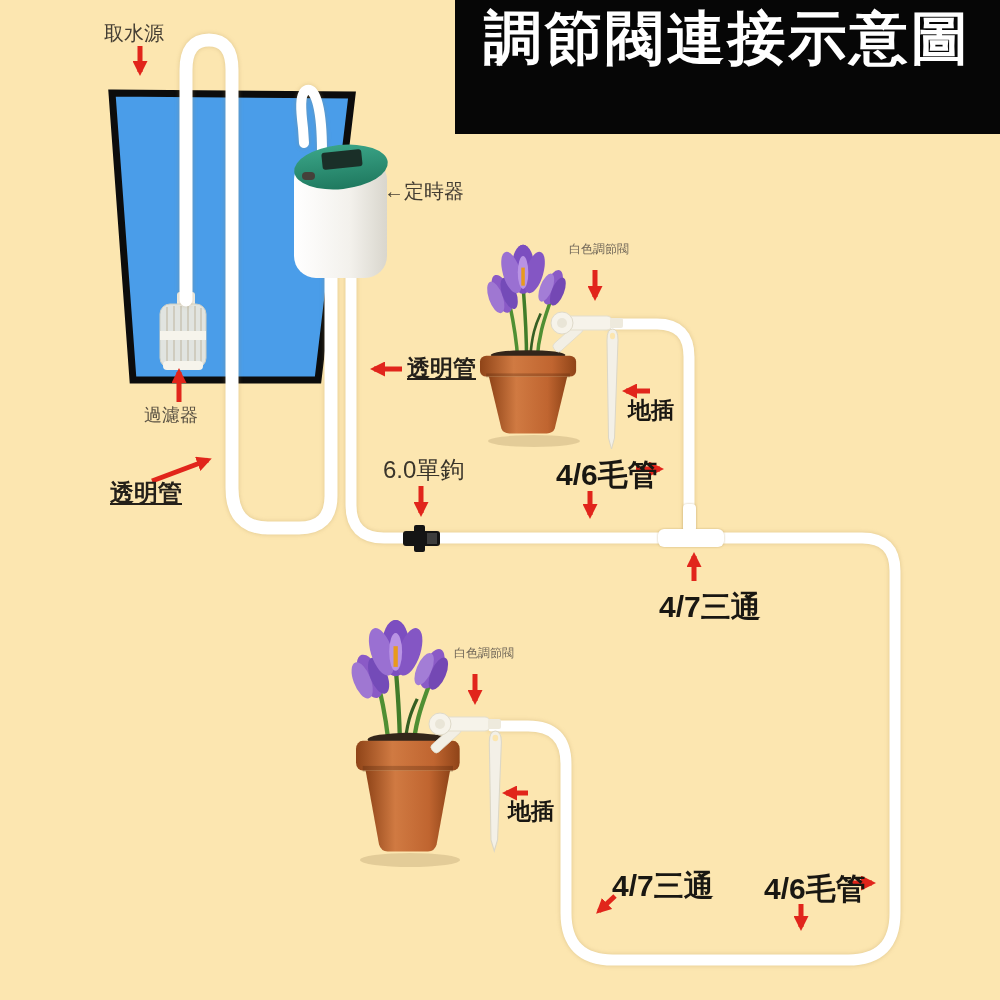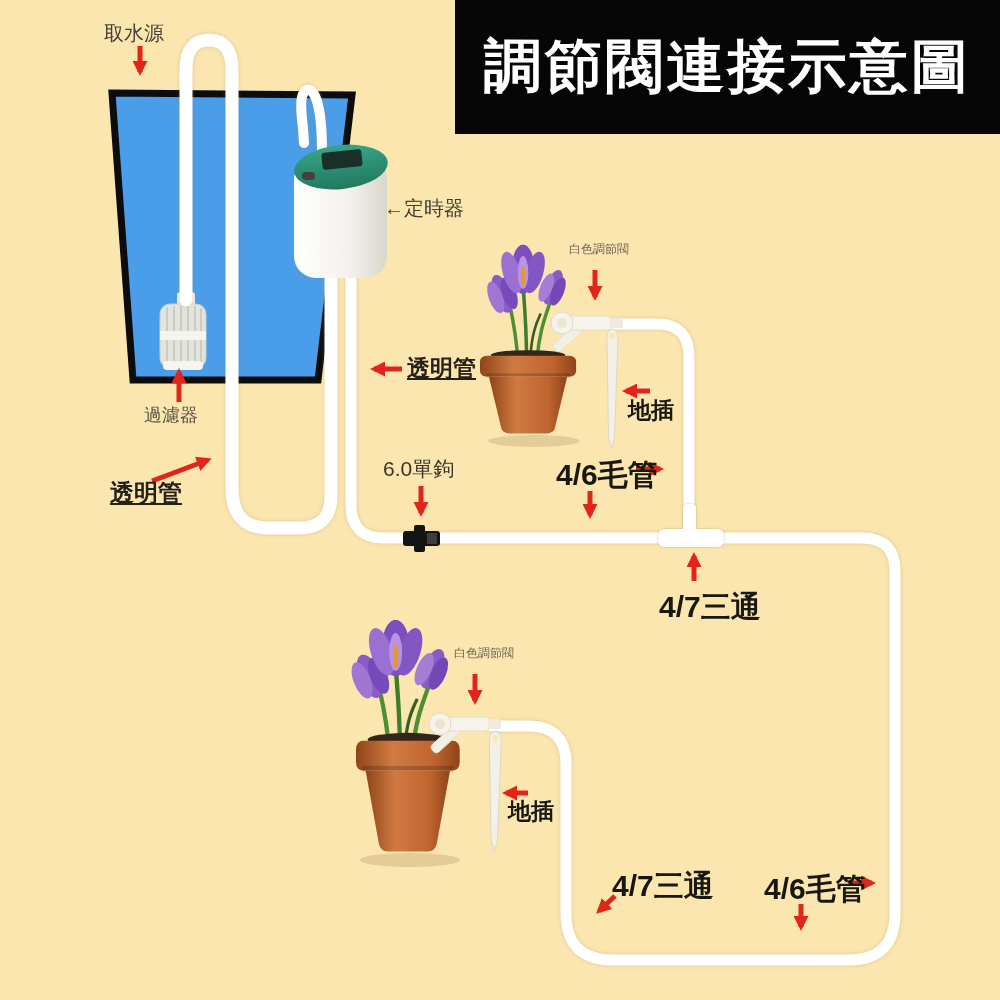--- a/index.html
+++ b/index.html
@@ -1,25 +1,25 @@
 <!DOCTYPE html>
 <html><head>
 <meta charset="utf-8">
 <style>
   html,body{margin:0;padding:0;}
   body{font-family:"Liberation Sans","DejaVu Sans",sans-serif;}
   .scene{position:relative;width:1000px;height:1000px;background:#fce6b0;overflow:hidden;}
   .scene svg{position:absolute;left:0;top:0;}
   .title-box{position:absolute;left:455px;top:0;width:545px;height:134px;background:#060606;
-    display:flex;align-items:center;justify-content:center;}
+    display:flex;justify-content:center;}
   .title-box h1{margin:0;color:#ffffff;font-size:58px;font-weight:900;letter-spacing:3px;white-space:nowrap;}
   .lbl{position:absolute;white-space:nowrap;line-height:1.1;}
   .lbl.soft{color:#6e6557;font-size:12px;}
   .lbl.mid{color:#443e33;font-size:20px;font-weight:500;font-family:Liberation Serif, serif;}
-  .lbl.dark{color:#3a352b;font-size:21px;font-weight:600;}
+  .lbl.dark{color:#3a352b;font-size:24px;font-weight:600;}
   .lbl.bold{color:#191712;font-size:30px;font-weight:700;}
   .lbl.big-bold{color:#24201a;font-size:24px;font-weight:700;text-decoration:underline;}
 </style>
 </head>
 <body>
 
 <div class="scene">
 
   <svg width="1000" height="1000" viewBox="0 0 1000 1000">
     <defs>
@@ -161,21 +161,21 @@
       <line x1="849" y1="883" x2="872" y2="883"></line>
       <line x1="801" y1="904" x2="801" y2="927"></line>
     </g>
   </svg>
 
   <div class="title-box">
     <h1>調節閥連接示意圖</h1>
   </div>
 
   <div class="lbl mid" style="left:104px;top:22px;">取水源</div>
-  <div class="lbl mid" style="left:384px;top:197px;">←定時器</div>
+  <div class="lbl mid" style="left:384px;top:180px;">←定時器</div>
   <div class="lbl mid" style="left:144px;top:406px;font-size:18px;color:#5a5244;">過濾器</div>
   <div class="lbl big-bold" style="left:110px;top:480px;">透明管</div>
   <div class="lbl big-bold" style="left:407px;top:356px;font-size:23px;">透明管</div>
   <div class="lbl dark" style="left:383px;top:457px;font-weight:500;">6.0單鉤</div>
 
   <div class="lbl soft" style="left:569px;top:243px;">白色調節閥</div>
   <div class="lbl bold" style="left:628px;top:398px;font-size:23px;">地插</div>
   <div class="lbl bold" style="left:556px;top:458px;">4/6毛管</div>
   <div class="lbl bold" style="left:659px;top:590px;">4/7三通</div>
 

